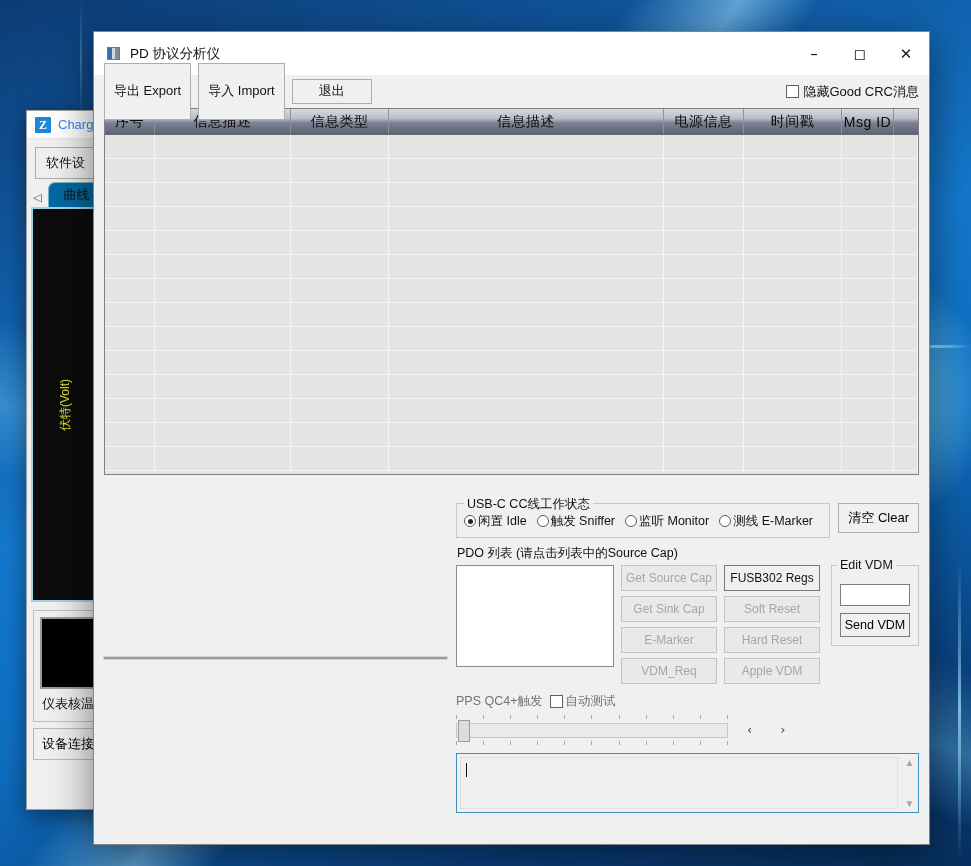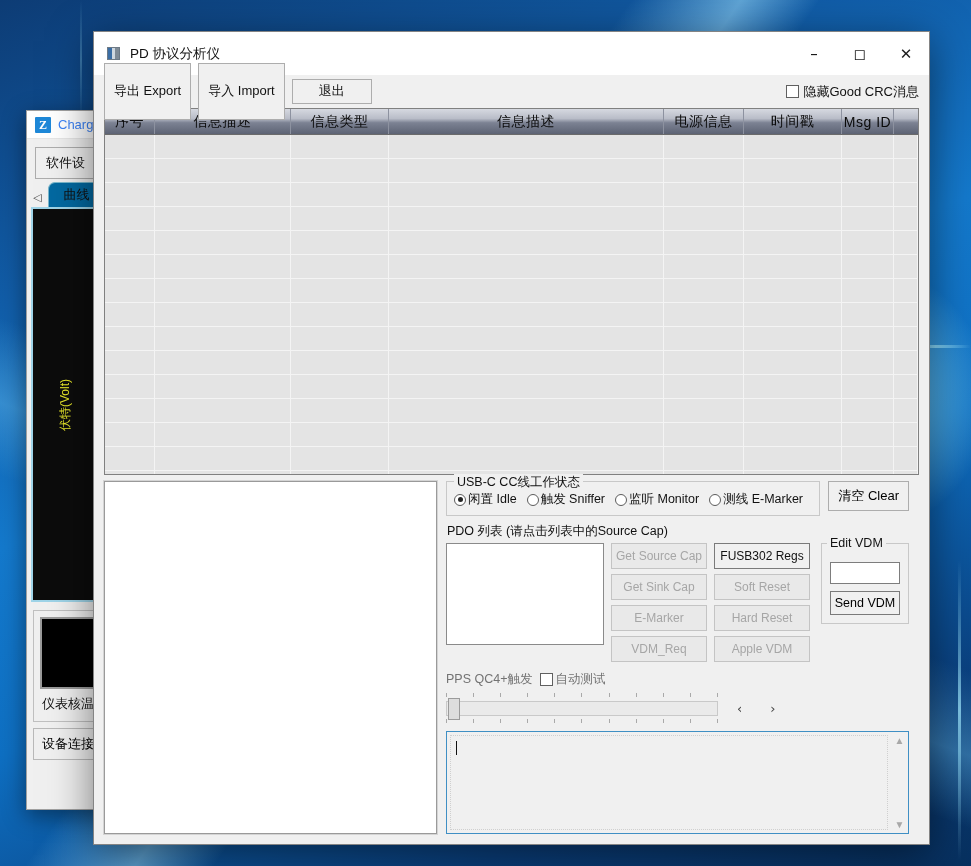--- a/index.html
+++ b/index.html
@@ -86,21 +86,21 @@
            background:linear-gradient(180deg,#d6d9e0 0%, #b9bdc8 38%, #7c8293 55%, #5d6374 100%);
            border-bottom:1px solid #6a6a6a;}
   #thead .th { display:flex; align-items:center; justify-content:center; font-size:14px; color:#0a0a0a;
                border-right:1px solid #8d92a0; height:100%; overflow:hidden; white-space:nowrap; letter-spacing:.5px;}
   #thead .th:last-child{ border-right:none; }
   #tbody { flex:1; position:relative; background:#e4e4e4; overflow:hidden;}
   .trow { height:24px; border-bottom:1px solid #f4f4f4; display:flex; }
   .tcell { border-right:1px solid #f4f4f4; height:100%; }
 
   
-  #lower { flex:1; display:flex; padding:6px 20px 10px 10px; gap:9px; }
+  #lower { flex:1; display:flex; padding:6px 10px 10px 10px; gap:9px;align-items:center; }
   #logpanel { width:358px; background:#ffffff; border:1px solid #9a9a9a; outline:1px solid #d4d4d4; }
   #rightcol { flex:1; display:flex; flex-direction:column; }
 
   .gbox { border:1px solid #c8c8c8; position:relative; padding:9px 7px 7px 7px; }
   .glegend { position:absolute; top:-8px; left:7px; background:#f0f0f0; padding:0 3px; font-size:12.5px; color:#111; white-space:nowrap;}
   .radio-row { display:flex; align-items:center; gap:10px; font-size:12.5px; color:#111; white-space:nowrap;}
   .rb { width:12px; height:12px; border:1px solid #5c5c5c; border-radius:50%; background:#fff; display:inline-block; position:relative; flex:none; margin-right:2px;}
   .rb.on::after { content:""; position:absolute; left:2.5px; top:2.5px; width:5px; height:5px; border-radius:50%; background:#222; }
   .radio-item { display:flex; align-items:center; }
 

